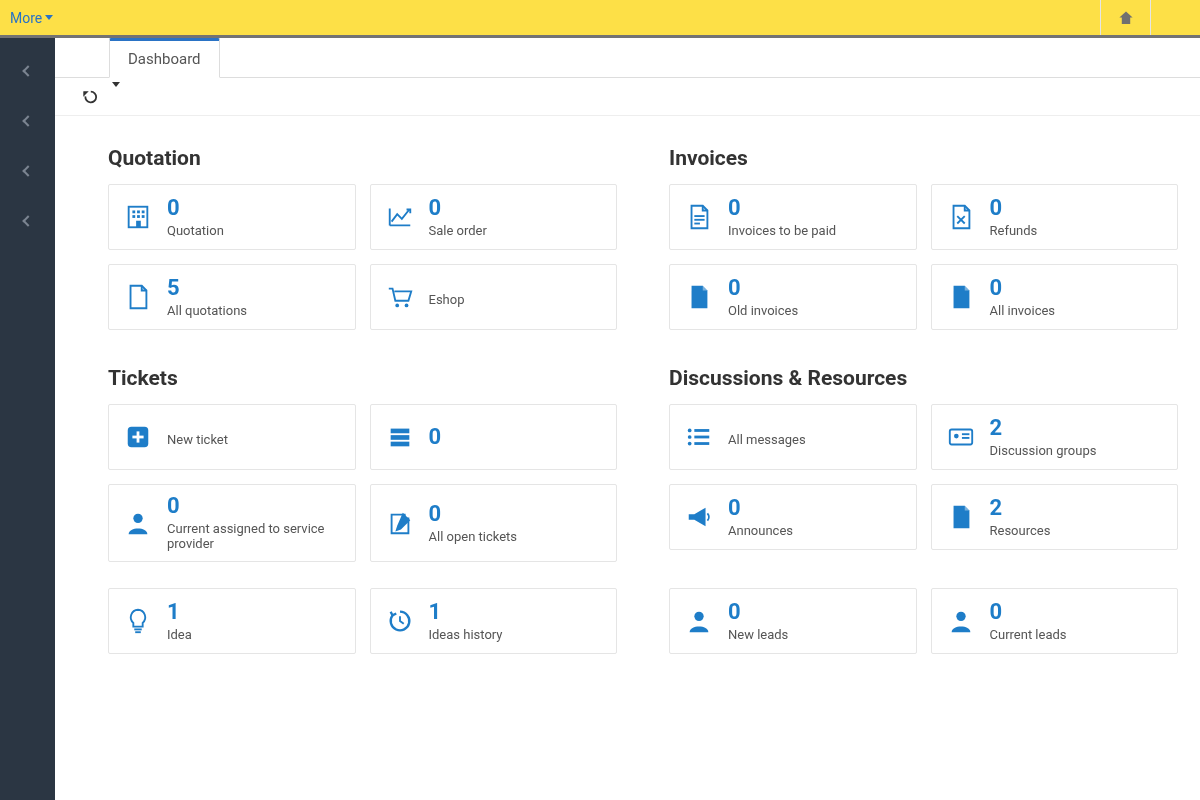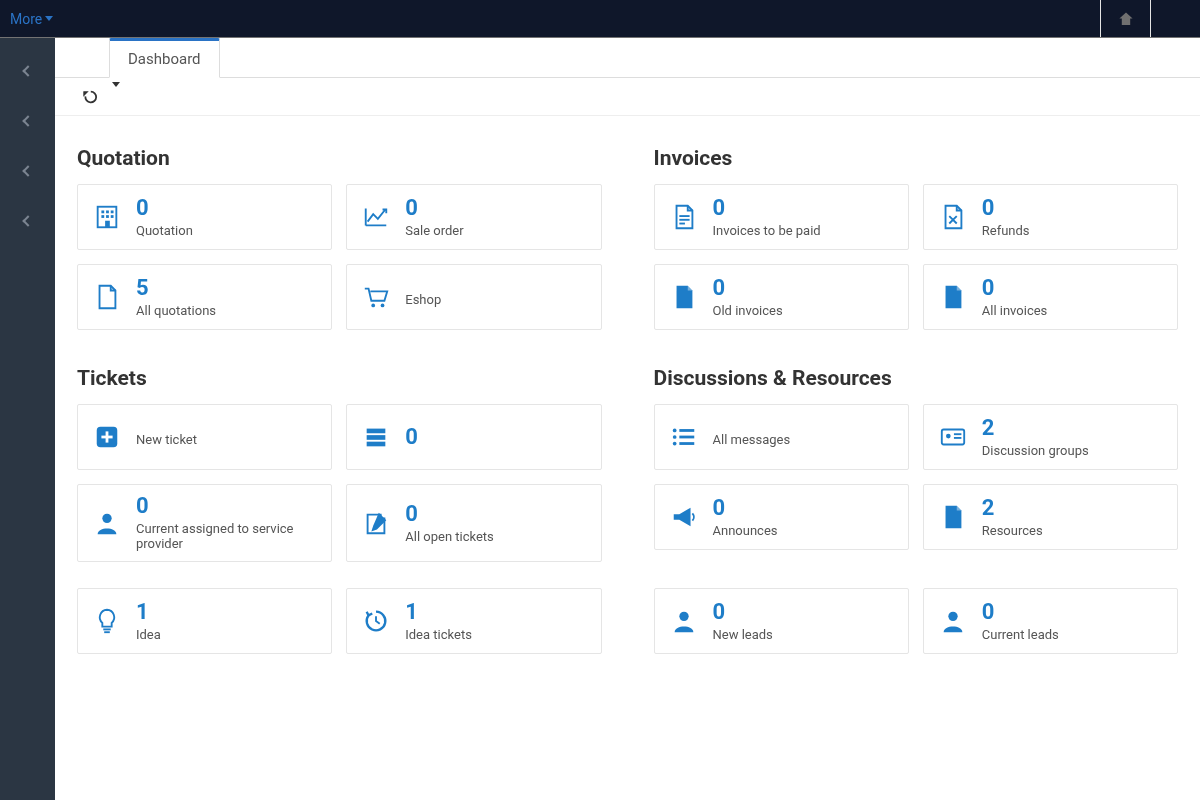--- a/index.html
+++ b/index.html
@@ -1,35 +1,35 @@
 <!DOCTYPE html>
 <html><head>
 <meta charset="utf-8">
 <style>
 * { box-sizing: border-box; margin: 0; padding: 0; }
 body { font-family: -apple-system, BlinkMacSystemFont, "Segoe UI", Roboto, Helvetica, Arial, sans-serif; background: #f5f5f5; color: #333; overflow: hidden; }
 .viewport { width: 1200px; height: 800px; position: relative; background: #fff; }
-.topbar { height: 38px; display: flex; align-items: stretch; border-bottom: 1px solid #737373; background: #0f172a; }
+.topbar { height: 38px; display: flex; align-items: stretch; border-bottom: 3px solid #737373; background: #fde047; }
 .topbar-left { display: flex; align-items: center; padding-left: 4px; }
 .more-menu { color: #2a73c5; font-size: 14px; display: flex; align-items: center; gap: 3px; cursor: pointer; padding: 0 6px; }
 .caret-down { width: 0; height: 0; border-left: 4px solid transparent; border-right: 4px solid transparent; border-top: 5px solid #2a73c5; }
 .topbar-right { margin-left: auto; display: flex; }
 .top-btn { width: 50px; border-left: 1px solid #e5e5e5; display: flex; align-items: center; justify-content: center; color: #707070; cursor: pointer; }
 .layout { display: flex; height: 762px; }
 .sidebar { width: 55px; background: #2b3643; display: flex; flex-direction: column; padding-top: 18px; gap: 20px; align-items: center; }
 .side-item { width: 100%; height: 30px; display: flex; align-items: center; justify-content: center; color: #7b8591; }
 .chevron-left { width: 8px; height: 8px; border-left: 2px solid #7b8591; border-bottom: 2px solid #7b8591; transform: rotate(45deg); }
 .main { flex: 1; background: #fff; position: relative; }
 .tabbar { height: 40px; display: flex; align-items: flex-end; padding-left: 20px; border-bottom: 1px solid #ddd; }
 .tab { padding: 9px 18px; font-size: 15px; color: #555; border: 1px solid #ddd; border-bottom: 1px solid #fff; background: #fff; border-top: 3px solid #2a73c5; position: relative; top: 1px; border-radius: 2px 2px 0 0; margin-left: 34px; }
 .actionbar { height: 38px; display: flex; align-items: center; gap: 14px; padding-left: 25px; border-bottom: 1px solid #eee; }
 .act-btn { color: #333; }
 .caret-down-dark { width: 0; height: 0; border-left: 4px solid transparent; border-right: 4px solid transparent; border-top: 5px solid #333; }
 .dashboard { padding: 20px 22px; }
-.sections { display: grid; grid-template-columns: 1fr 1fr; column-gap: 52px; }
+.sections { display: grid; grid-template-columns: 1fr 1fr; column-gap: 52px; margin-left: 31px; }
 .section-title { font-size: 21px; font-weight: 700; color: #333; margin: 10px 0 14px 0; }
 .cards { display: grid; grid-template-columns: 1fr 1fr; gap: 14px; margin-bottom: 26px; }
 .card { border: 1px solid #e5e5e5; border-radius: 2px; padding: 10px 14px; display: flex; align-items: center; gap: 14px; min-height: 66px; background: #fff; cursor: pointer; }
 .card-icon { width: 30px; height: 30px; color: #1e7dc8; flex-shrink: 0; display: flex; align-items: center; justify-content: center; }
 .card-body { display: flex; flex-direction: column; }
 .card-num { font-size: 22px; font-weight: 700; color: #1e7dc8; line-height: 1; }
 .card-label { font-size: 13px; color: #555; margin-top: 4px; }
 svg { display: block; }
 </style>
 </head>
@@ -391,21 +391,21 @@
                   </div>
                 </div>
                 <div class="card">
                   <div class="card-icon">
                     <svg width="28" height="28" viewBox="0 0 30 30">
                       <use href="#i-history"></use>
                     </svg>
                   </div>
                   <div class="card-body">
                     <div class="card-num">1</div>
-                    <div class="card-label">Idea tickets</div>
+                    <div class="card-label">Ideas history</div>
                   </div>
                 </div>
               </div>
             </div>
             <div>
               <div class="cards">
                 <div class="card">
                   <div class="card-icon">
                     <svg width="28" height="28" viewBox="0 0 30 30">
                       <use href="#i-user"></use>

